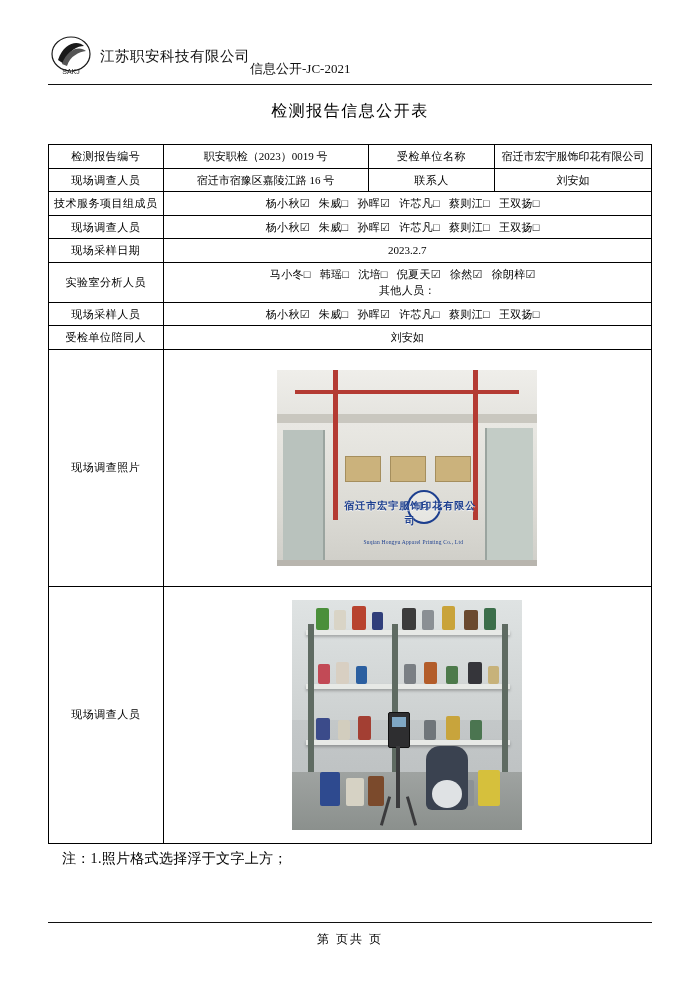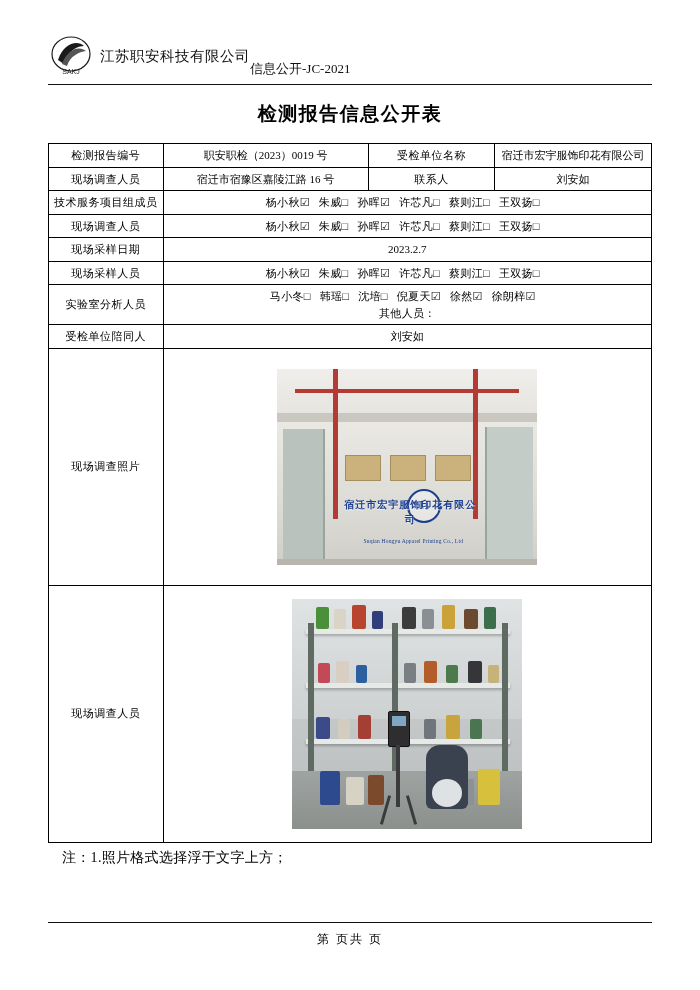--- a/index.html
+++ b/index.html
@@ -50,23 +50,23 @@
   }
   .doc-code {
     font-size: 13px;
     color: #111;
     white-space: nowrap;
     padding-right: 6px;
   }
   
   .doc-title {
     text-align: center;
-    font-size: 19px;
-    font-weight: bold;
-    margin: 16px 0 16px 0;
+    font-size: 16px;
+    font-weight: normal;
+    margin: 16px 0 22px 0;
     letter-spacing: 1.5px;
   }
   
   table.main {
     width: 100%;
     border-collapse: collapse;
     table-layout: fixed;
     font-size: 11px;
   }
   table.main td {
@@ -285,32 +285,32 @@
         <td class="lbl">现场调查人员</td>
         <td colspan="3" class="members">
           <span class="nm">杨小秋☑</span><span class="nm">朱威□</span><span class="nm">孙晖☑</span><span class="nm">许芯凡□</span><span class="nm">蔡则江□</span><span class="nm">王双扬□</span>
         </td>
       </tr>
       <tr>
         <td class="lbl">现场采样日期</td>
         <td colspan="3">2023.2.7</td>
       </tr>
       <tr>
-        <td class="lbl">现场采样人员</td>
-        <td colspan="3" class="members">
-          <span class="nm">杨小秋☑</span><span class="nm">朱威□</span><span class="nm">孙晖☑</span><span class="nm">许芯凡□</span><span class="nm">蔡则江□</span><span class="nm">王双扬□</span>
-        </td>
-      </tr>
-      <tr>
         <td class="lbl">实验室分析人员</td>
         <td colspan="3" class="members">
           <div>
             <span class="nm">马小冬□</span><span class="nm">韩瑶□</span><span class="nm">沈培□</span><span class="nm">倪夏天☑</span><span class="nm">徐然☑</span><span class="nm">徐朗梓☑</span>
           </div>
           <div>其他人员：</div>
+        </td>
+      </tr>
+      <tr>
+        <td class="lbl">现场采样人员</td>
+        <td colspan="3" class="members">
+          <span class="nm">杨小秋☑</span><span class="nm">朱威□</span><span class="nm">孙晖☑</span><span class="nm">许芯凡□</span><span class="nm">蔡则江□</span><span class="nm">王双扬□</span>
         </td>
       </tr>
       <tr>
         <td class="lbl">受检单位陪同人</td>
         <td colspan="3">刘安如</td>
       </tr>
 
       <tr>
         <td class="photo-label" style="height:230px">现场调查照片</td>
         <td colspan="3" class="photo-cell">

